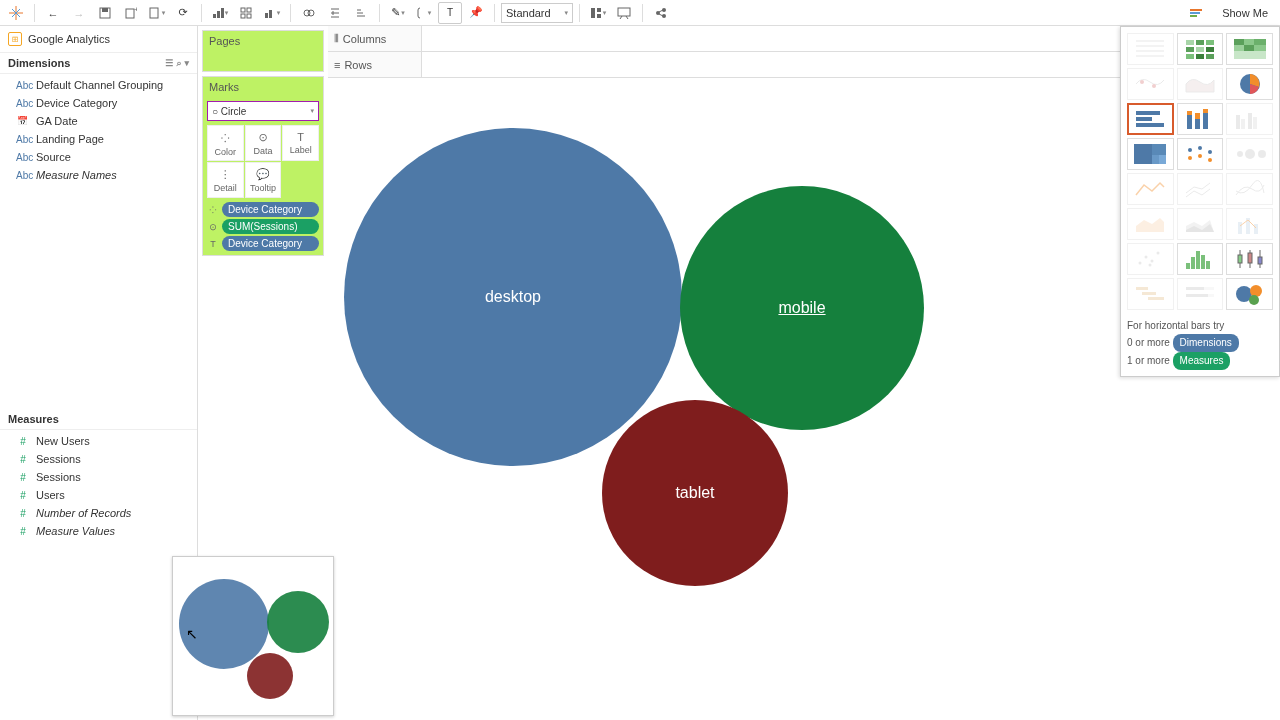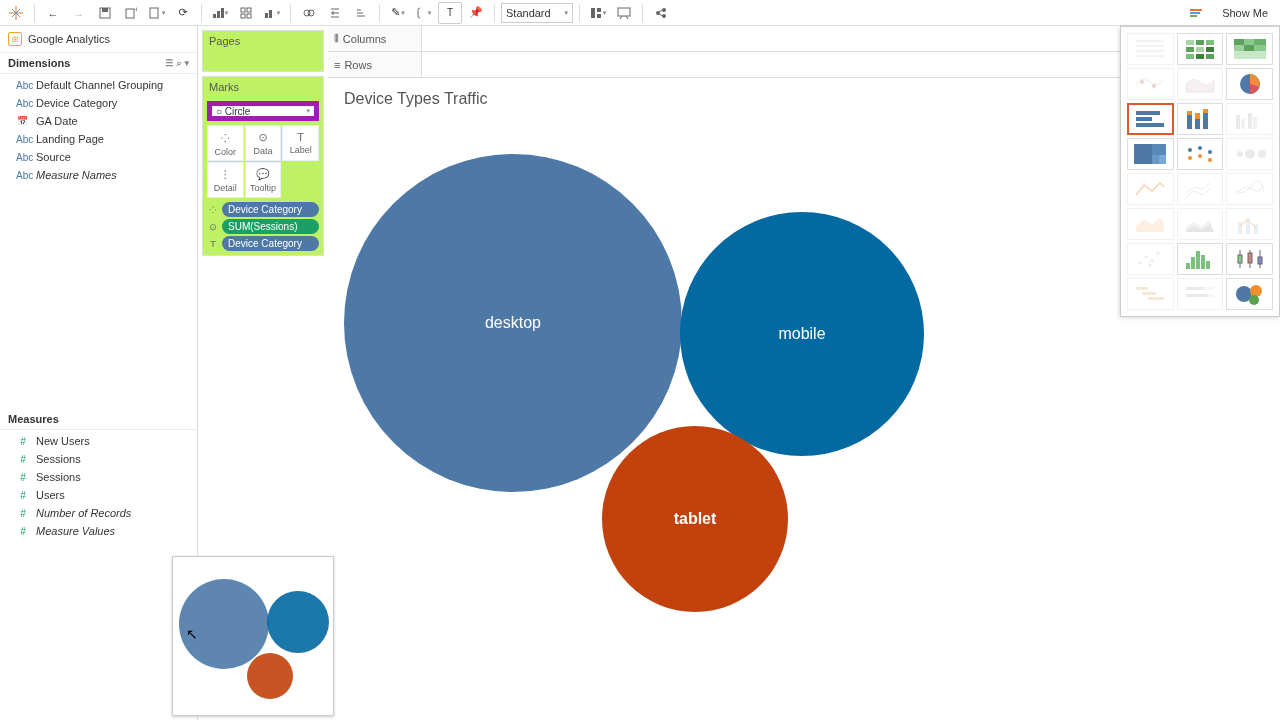--- a/index.html
+++ b/index.html
@@ -39,21 +39,21 @@
 .fld-meas::before{content:"#";}
 
 
 .cards-col { width: 130px; padding: 4px; display:flex; flex-direction:column; gap:4px; }
 .card { border: 1px solid #ddd; background:#bef264; }
 .card-title { padding: 4px 6px; font-size: 11px; color:#555; cursor:move;}
 .card-body { min-height: 30px; padding: 2px; }
 .pages-card .card-body{min-height:20px;}
 .filters-card .card-body{min-height:38px;}
 .marks-card .card-body{padding:4px;}
-.mark-select { width: 100%; height: 20px; border:5px solid #a21caf; font-size:10px; display:flex;align-items:center;padding:0 4px;justify-content:space-between;background:#fff;}
+.mark-select { width: 100%; height: 20px; border:1px solid #a21caf; font-size:10px; display:flex;align-items:center;padding:0 4px;justify-content:space-between;background:#fff;}
 .mark-grid { display:grid; grid-template-columns: repeat(3,1fr); gap:1px; margin-top:4px;}
 .mark-cell { height:36px; border:1px solid #eee; display:flex; flex-direction:column; align-items:center; justify-content:center; gap:2px; cursor:pointer; background:#fff;}
 .mark-cell-icon{font-size:11px;color:#666;}
 .mark-cell-label{font-size:9px;color:#666;}
 .pill-list{margin-top:4px;display:flex;flex-direction:column;gap:2px;}
 .pill-row{display:flex;align-items:center;gap:3px;}
 .pill-row-icon{width:12px;font-size:9px;color:#666;text-align:center;}
 .pill{flex:1;border-radius:8px;padding:2px 6px;font-size:10px;color:#fff;white-space:nowrap;overflow:hidden;}
 .pill-dim{background:#4e79a7;}
 .pill-meas{background:#1ba064;}
@@ -61,22 +61,22 @@
 
 .shelves { flex:1; display:flex; flex-direction:column; }
 .shelf-row{height:26px;border-bottom:1px solid #ddd;display:flex;align-items:center;}
 .shelf-label{width:94px;padding:0 6px;display:flex;align-items:center;gap:4px;border-right:1px solid #ddd;height:100%;background:#fafafa;font-size:11px;color:#555;}
 .shelf-drop{flex:1;height:100%;border:1px solid transparent;}
 .viz-area{flex:1;position:relative;padding:12px 16px;}
 .viz-title{font-size:16px;color:#555;margin-bottom:8px;}
 .bubbles{position:relative;width:100%;height:560px;}
 .bubble{position:absolute;border-radius:50%;display:flex;align-items:center;justify-content:center;font-size:16px;color:#fff;}
 .b-desktop{background:#4e79a7;}
-.b-mobile{background:#0369a1;}
-.b-tablet{background:#c2410c;font-weight:bold;}
+.b-mobile{background:#15803d;text-decoration:underline;}
+.b-tablet{background:#7f1d1d;}
 
 
 .thumb{position:absolute;left:172px;bottom:4px;width:162px;height:160px;border:1px solid #ccc;background:#fff;box-shadow:0 1px 3px rgba(0,0,0,0.2);}
 .thumb .tb{position:absolute;border-radius:50%;}
 .cursor-arrow{position:absolute;left:186px;bottom:78px;font-size:14px;color:#000;z-index:100;}
 
 
 .showme-panel{position:absolute;right:0;top:0;width:160px;background:#fff;border:1px solid #ccc;box-shadow:-1px 1px 4px rgba(0,0,0,0.15);padding:6px;}
 .sm-grid{display:grid;grid-template-columns:repeat(3,1fr);gap:3px;}
 .sm-cell{height:32px;border:1px solid #ddd;display:flex;align-items:center;justify-content:center;cursor:pointer;font-size:18px;position:relative;overflow:hidden;}
@@ -356,21 +356,20 @@
       <div class="shelf-drop"></div>
     </div>
     <div class="shelf-row">
       <div class="shelf-label">
           <span>≡</span>
           <span>Rows</span>
         </div>
       <div class="shelf-drop"></div>
     </div>
     <div class="viz-area">
-      <div class="viz-title">Device Types Traffic</div>
       <div class="bubbles" id="bubbles">
           <div class="bubble b-desktop" style="width: 338px; height: 338px; left: 0px; top: 38px;">desktop</div>
           <div class="bubble b-mobile" style="width: 244px; height: 244px; left: 336px; top: 96px;">mobile</div>
           <div class="bubble b-tablet" style="width: 186px; height: 186px; left: 258px; top: 310px;">tablet</div>
         </div>
     </div>
   </div>
 
   <div class="showme-panel">
     <div class="sm-grid">
@@ -557,20 +556,25 @@
           </svg>
         </div>
       <div class="sm-cell">
           <svg width="36" height="24">
             <circle cx="12" cy="12" r="8" fill="#4e79a7"></circle>
             <circle cx="24" cy="9" r="6" fill="#f28e2b"></circle>
             <circle cx="22" cy="18" r="5" fill="#59a14f"></circle>
           </svg>
         </div>
     </div>
+    <div class="sm-hint">
+      <div>For horizontal bars try</div>
+      <div><span>0 or more </span><span class="sm-pill" style="background:#4e79a7;">Dimensions</span></div>
+      <div><span>1 or more </span><span class="sm-pill" style="background:#1ba064;">Measures</span></div>
+    </div>
   </div>
 
   <div class="thumb" id="thumb">
       <div class="tb b-desktop" style="width: 90px; height: 90px; left: 6px; top: 22px; opacity: 0.9;"></div>
       <div class="tb b-mobile" style="width: 62px; height: 62px; left: 94px; top: 34px; opacity: 0.9;"></div>
       <div class="tb b-tablet" style="width: 46px; height: 46px; left: 74px; top: 96px; opacity: 0.9;"></div>
     </div>
   <div class="cursor-arrow">↖</div>
 </div>
 

